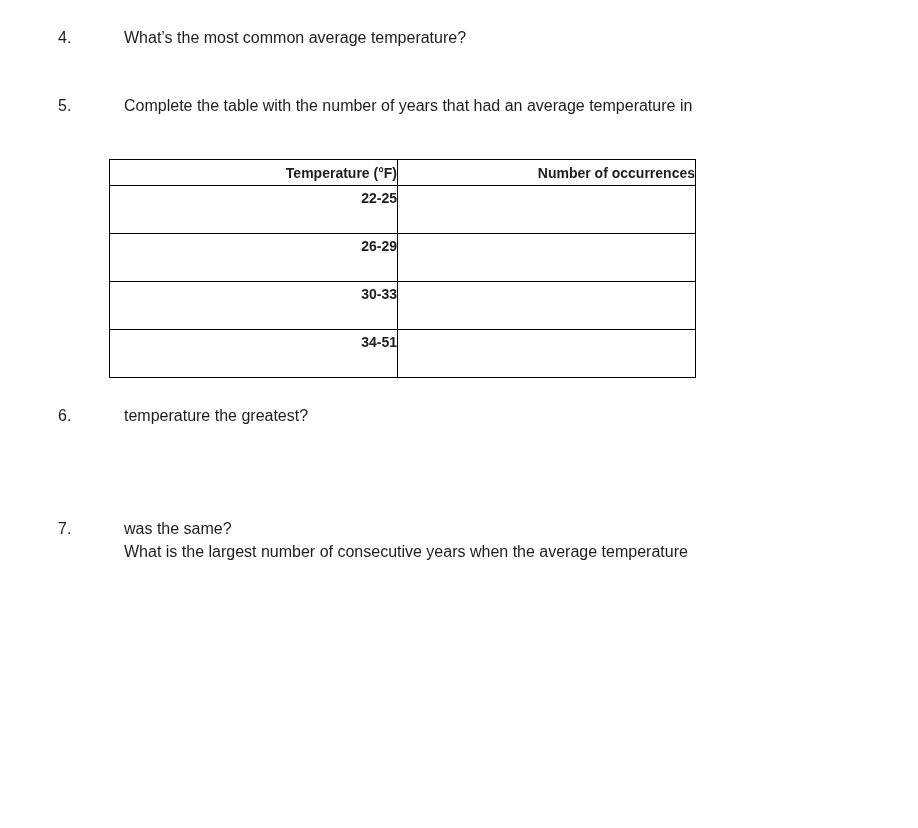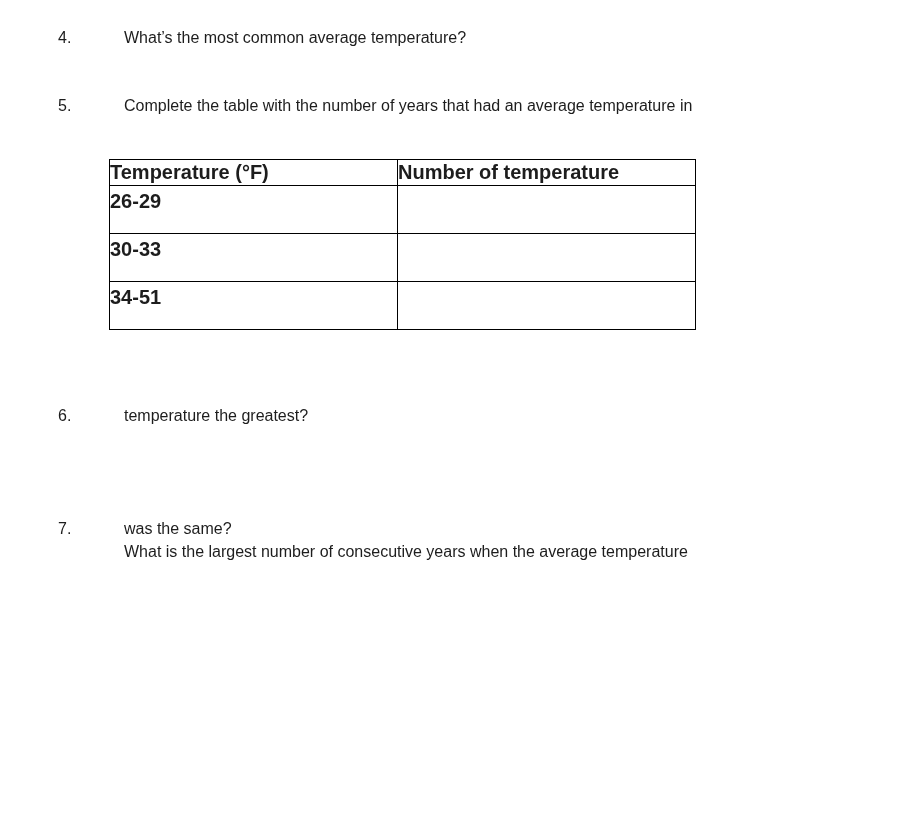--- a/index.html
+++ b/index.html
@@ -37,22 +37,22 @@
   .ranges-table {
     position: absolute;
     left: 109px;
     top: 159px;
     border-collapse: collapse;
     table-layout: fixed;
   }
   .ranges-table th,
   .ranges-table td {
     border: 1.5px solid #000000;
-    font-size: 20px;
-    text-align: left;
+    font-size: 14px;
+    text-align: right;
   }
   .ranges-table th {
     font-weight: bold;
     height: 26px;
     vertical-align: middle;
     padding: 0;
   }
   .col-temp  { width: 288px; }
   .col-occ   { width: 298px; }
   .ranges-table td {
@@ -79,24 +79,28 @@
     <span class="q-num">5.</span>
     <div class="q-text">
       <span class="q-line">Complete the table with the number of years that had an average temperature in</span>
     </div>
   </div>
 
   <table class="ranges-table">
     <thead>
       <tr>
         <th class="col-temp">Temperature (°F)</th>
-        <th class="col-occ">Number of temperature</th>
+        <th class="col-occ">Number of occurrences</th>
       </tr>
     </thead>
     <tbody>
+      <tr>
+        <td class="range-cell">22-25</td>
+        <td class="occ-cell"></td>
+      </tr>
       <tr>
         <td class="range-cell">26-29</td>
         <td class="occ-cell"></td>
       </tr>
       <tr>
         <td class="range-cell">30-33</td>
         <td class="occ-cell"></td>
       </tr>
       <tr>
         <td class="range-cell">34-51</td>

